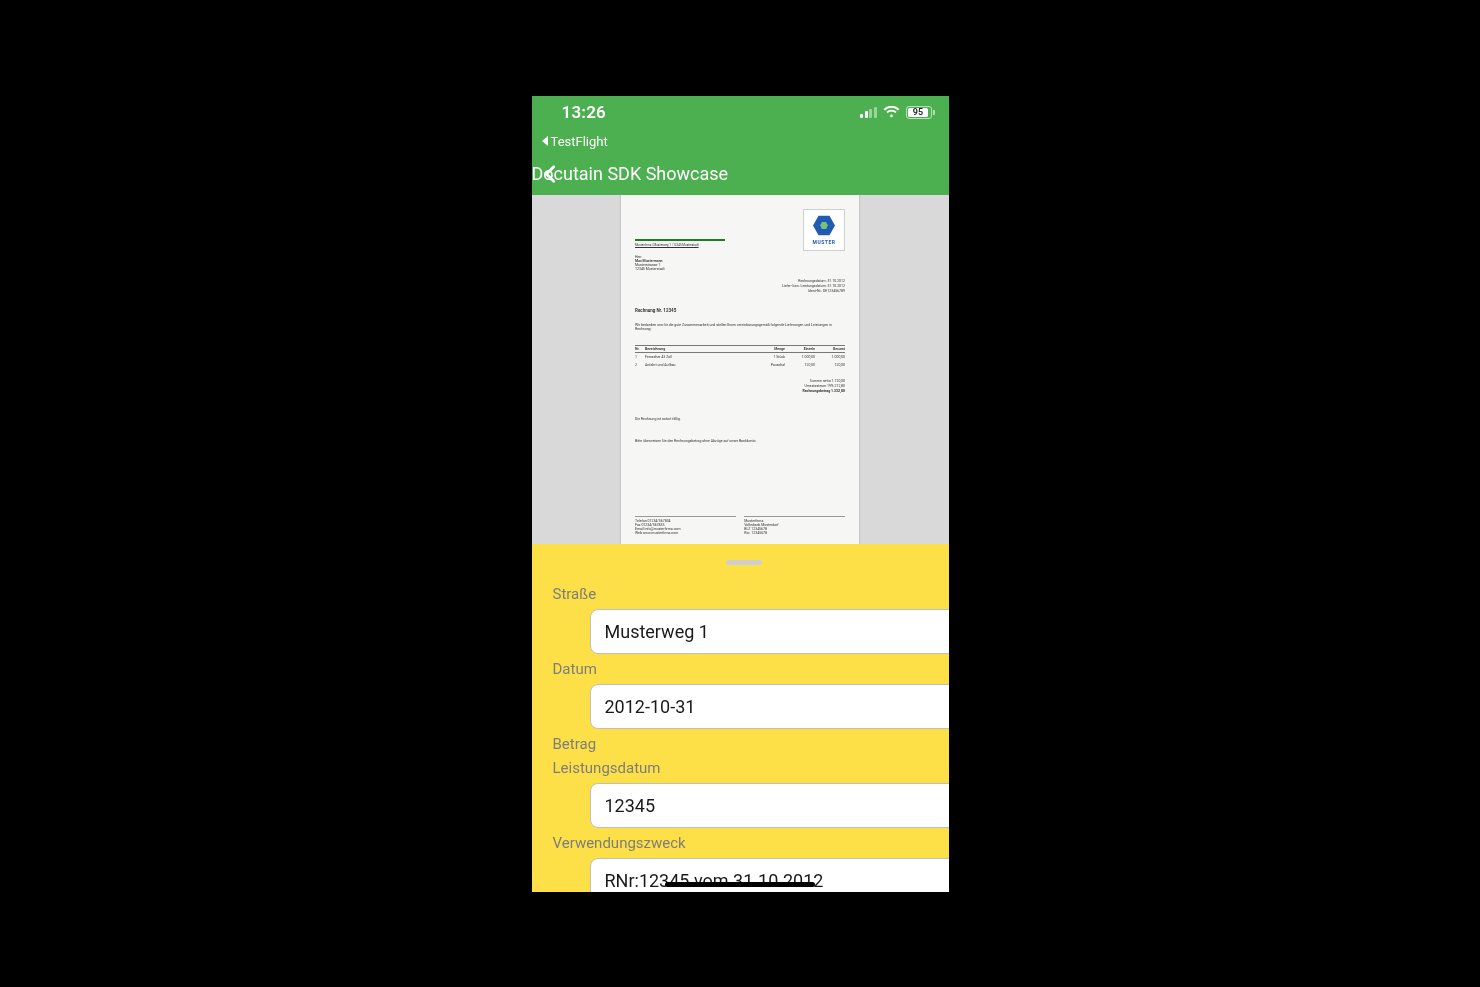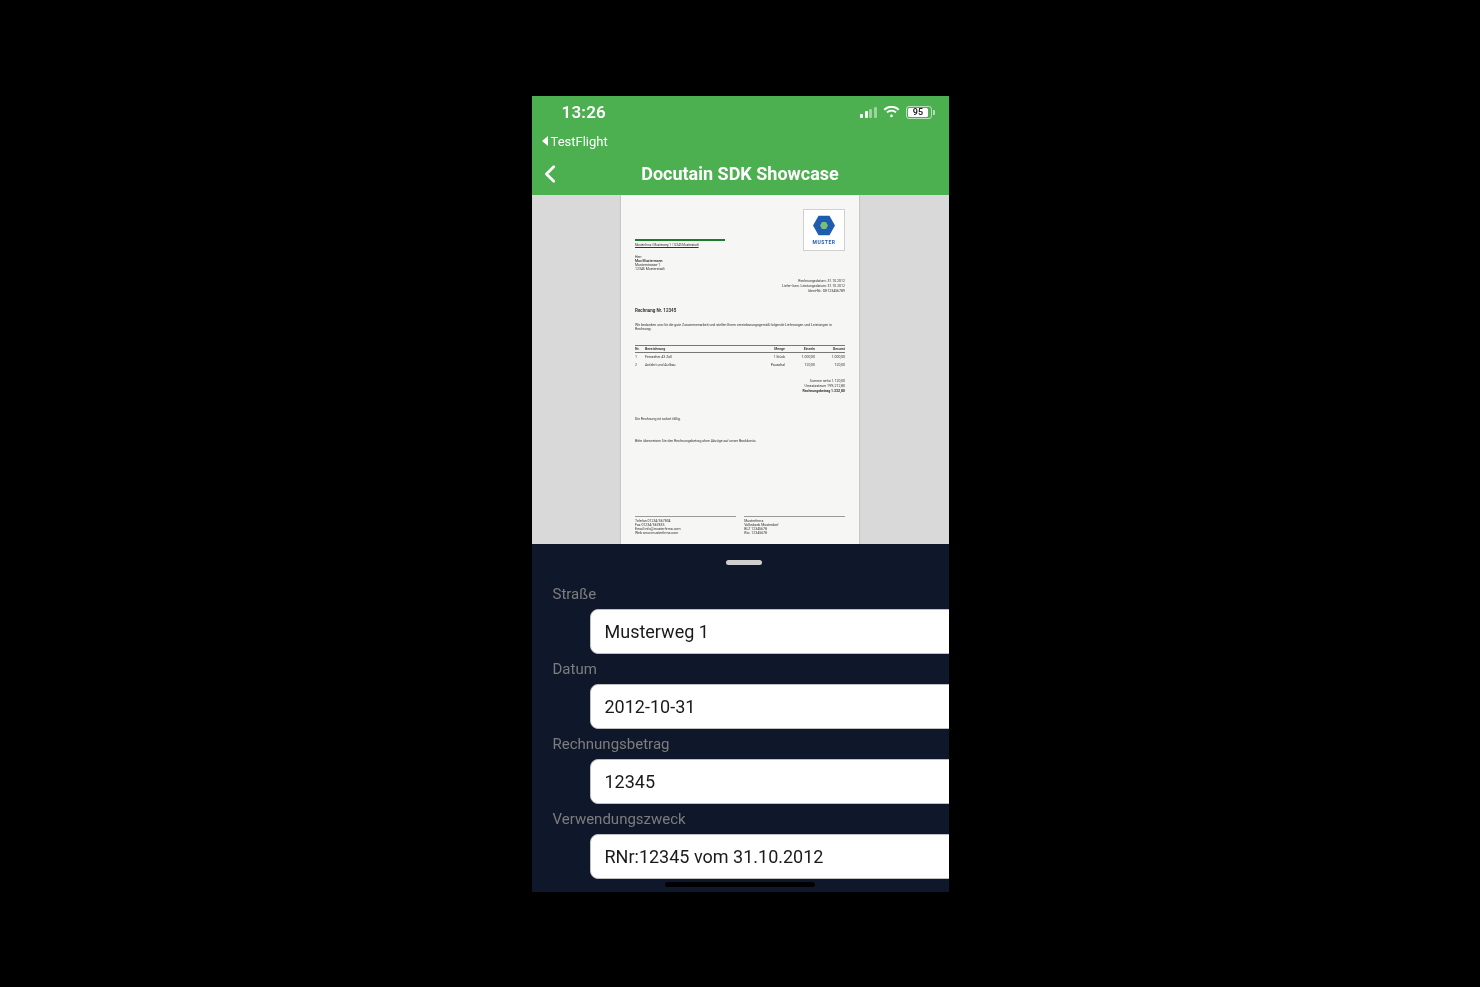--- a/index.html
+++ b/index.html
@@ -58,23 +58,23 @@
   .nav-bar {
     display:flex;
     align-items:center;
     height:42px;
     padding:0 8px;
     position:relative;
   }
   .nav-title {
     position:absolute;
     left:0; right:0;
-    text-align:center;
+    text-align:left;
     font-size:18px;
-    font-weight:700;
+    font-weight:400;
   }
   .chevron-back svg { display:block; }
 
   
   .doc-area {
     background:#d9d9d9;
     height:352px;
     display:flex;
     justify-content:center;
     align-items:flex-start;
@@ -126,21 +126,21 @@
   .doc-table-row { display:flex; justify-content:space-between; padding:1px 0; }
   .doc-footer {
     position:absolute;
     left:14px; bottom:10px; right:14px;
     display:flex; justify-content:space-between;
     font-size:3.5px; color:#333;
   }
 
   
   .sheet {
-    background:#0f172a;
+    background:#fde047;
     padding:10px 10px 0 18px;
     position:absolute;
     top:448px; left:0; right:0; bottom:0;
     overflow:hidden;
   }
   .grabber {
     width:36px; height:5px; border-radius:3px;
     background:#cfcfcf;
     margin:6px auto 20px auto;
   }
@@ -297,24 +297,25 @@
       <div class="field-label">Straße</div>
       <input class="field-input" value="Musterweg 1" style="">
     </div>
 
     <div class="field-group">
       <div class="field-label">Datum</div>
       <input class="field-input" value="2012-10-31" style="">
     </div>
 
     <div class="field-group">
-    </div>
-
-    <div class="field-group">
-      <div class="field-label">Rechnungsbetrag</div>
+      <div class="field-label">Betrag</div>
+    </div>
+
+    <div class="field-group">
+      <div class="field-label">Leistungsdatum</div>
       <input class="field-input" value="12345" style="">
     </div>
 
     <div class="field-group">
       <div class="field-label">Verwendungszweck</div>
       <input class="field-input" value="RNr:12345 vom 31.10.2012" style="">
     </div>
 
   </div>
 

